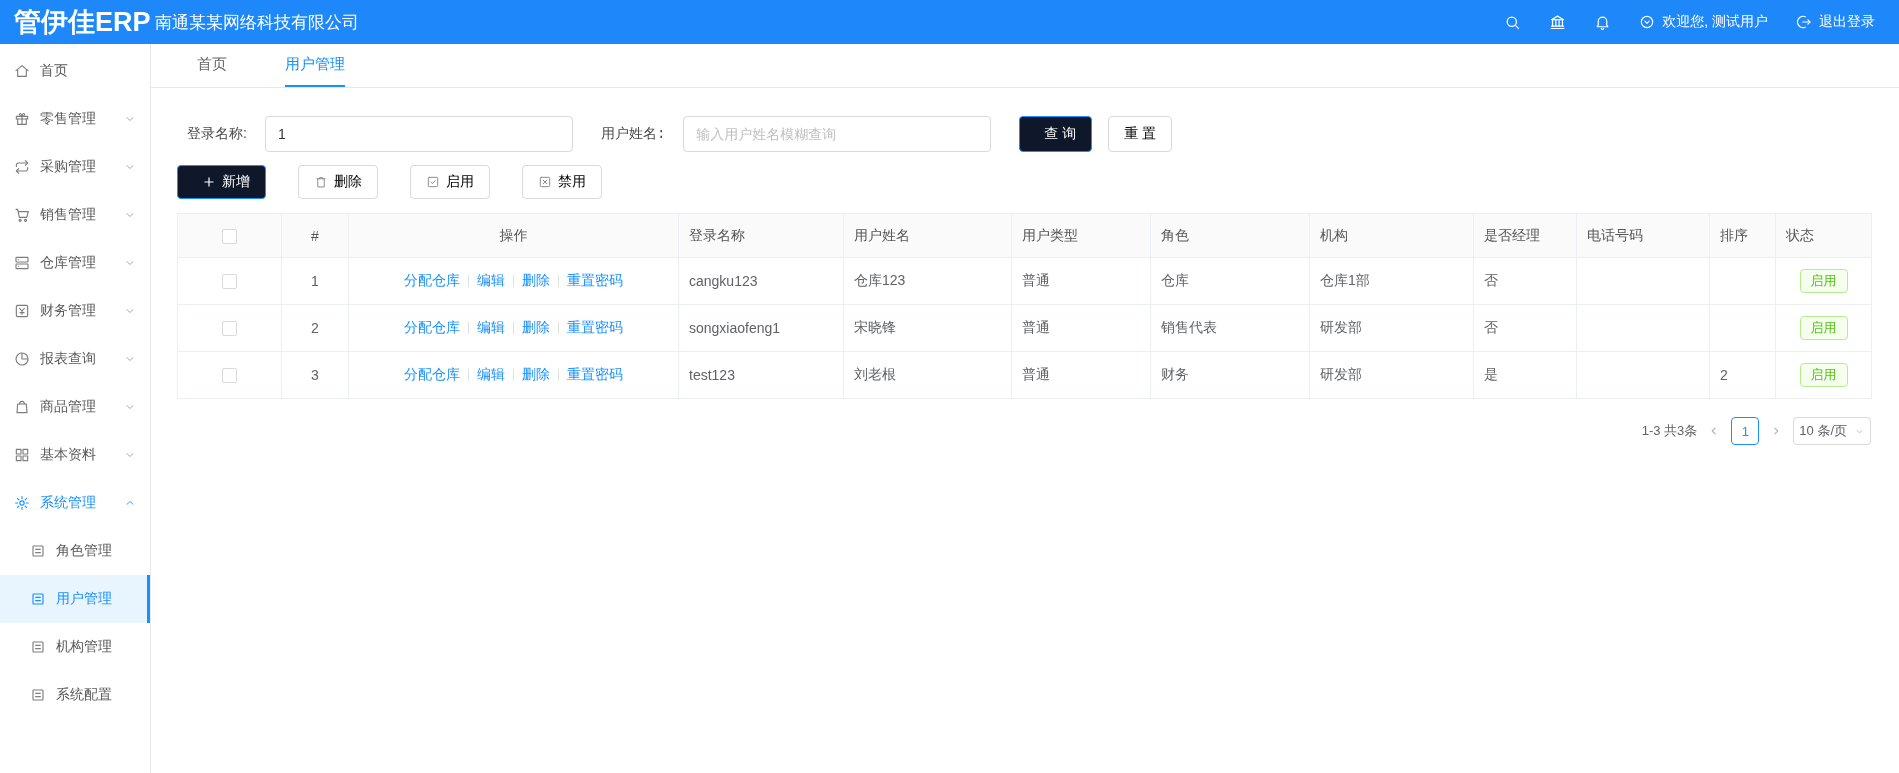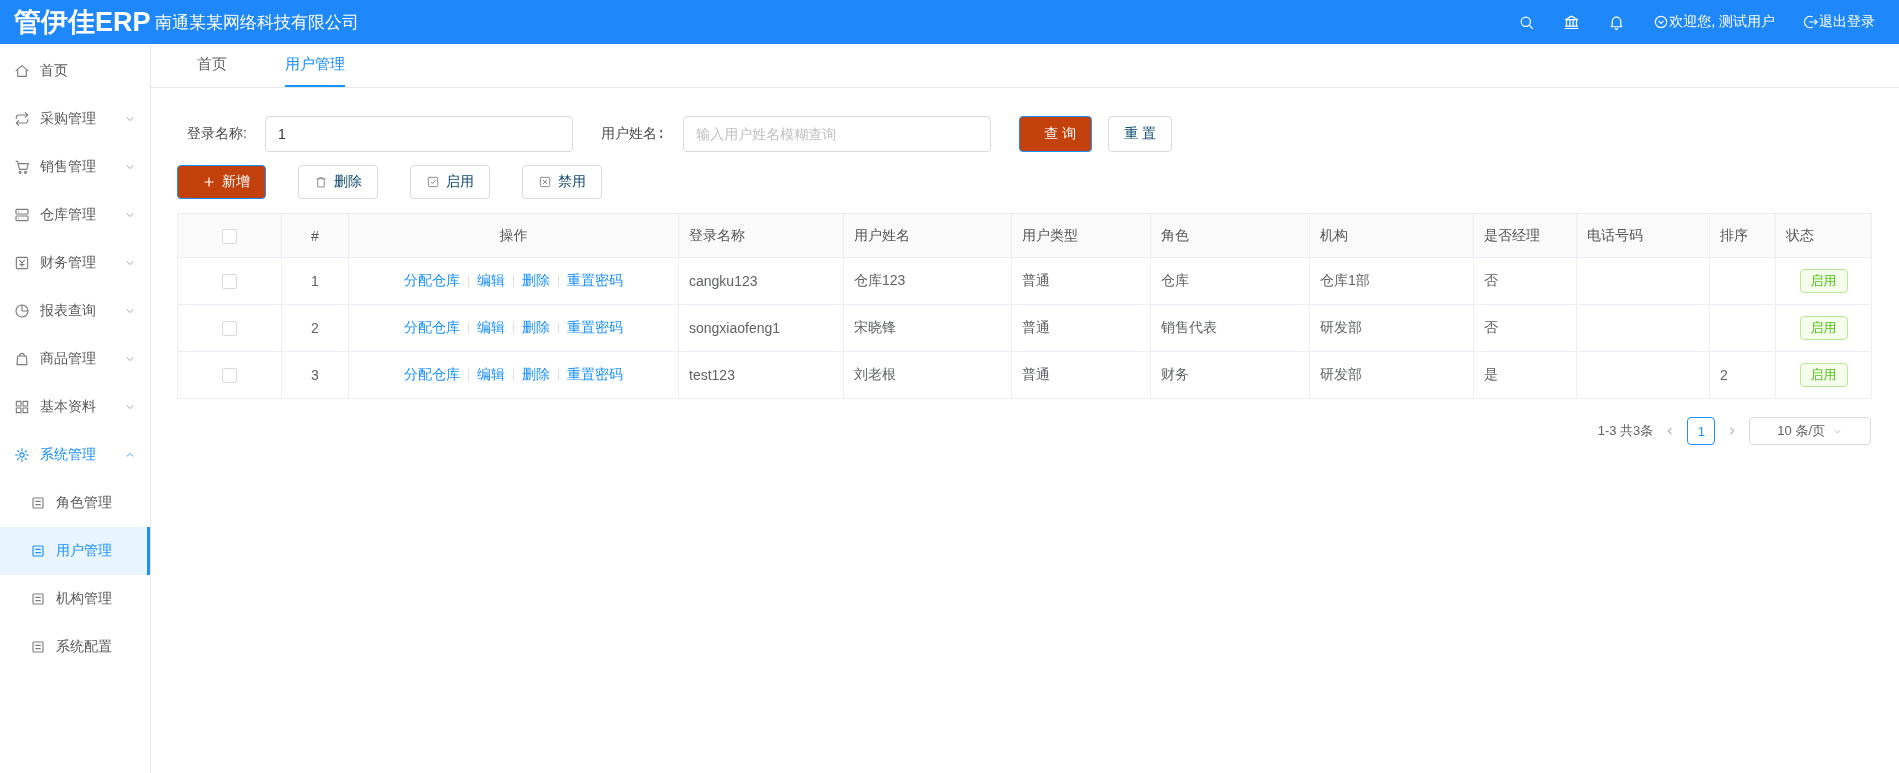--- a/index.html
+++ b/index.html
@@ -7,21 +7,21 @@
     font-family:"Liberation Sans","DejaVu Sans",sans-serif; font-size:14px; color:#606266; }
   svg { display:block; }
 
   
   .topbar { height:44px; background:#1e88fb; display:flex; align-items:center; color:#fff; }
   .logo { width:151px; padding-left:14px; font-size:27px; font-weight:bold; white-space:nowrap; }
   .company { font-size:17px; margin-left:4px; white-space:nowrap; }
   .topbar-right { margin-left:auto; display:flex; align-items:center; gap:28px; padding-right:24px; }
   .tb-icon { cursor:pointer; }
   .tb-icon svg { width:17px; height:17px; }
-  .tb-user { display:flex; align-items:center; cursor:pointer; white-space:nowrap; }
+  .tb-user { display:flex; align-items:center; gap:7px; cursor:pointer; white-space:nowrap; }
   .tb-user svg { width:16px; height:16px; }
 
   
   .main { display:flex; height:729px;border-radius:13px; }
   .sidebar { width:151px; border-right:1px solid #e8e8e8; background:#fff; padding-top:3px; overflow:hidden; flex:none; }
   .side-item, .side-sub { height:48px; display:flex; align-items:center; padding:0 14px; color:#595959; cursor:pointer; white-space:nowrap; }
   .side-sub { padding-left:30px; }
   .si-icon { flex:none; }
   .si-icon svg { width:16px; height:16px; color:#7d7d7d; }
   .si-label { margin-left:10px; flex:1; overflow:hidden; }
@@ -39,25 +39,25 @@
   .page { padding:0 28px 0 26px; }
 
   
   .filters { margin-top:28px; display:flex; align-items:center; }
   .flabel { margin-left:10px; color:#4a4a4a; white-space:nowrap; }
   .flabel.second { margin-left:28px;font-family:Liberation Mono, monospace; }
   .finput { width:308px; height:36px; border:1px solid #d9d9d9; border-radius:4px; padding:0 12px;
     font-size:14px; color:#333; margin-left:18px; outline:none; font-family:inherit; }
   .finput::placeholder { color:#bfbfbf; }
 
-  .btn { height:36px; padding:0 15px; border:1px solid #d9d9d9; background:#fff; color:#0c4a6e;
+  .btn { height:36px; padding:0 15px; border:1px solid #d9d9d9; background:#fff; color:#000000;
     border-radius:4px; font-size:14px; display:inline-flex; align-items:center; gap:6px;
     cursor:pointer; font-family:inherit; white-space:nowrap; }
   .btn svg { width:14px; height:14px; }
-  .btn-primary { background:#c2410c; border-color:#1890ff; color:#fff;padding-left:24px; }
+  .btn-primary { background:#0f172a; border-color:#1890ff; color:#fff;padding-left:24px; }
   .filters .btn-primary { margin-left:28px; }
   .filters .btn-plain { margin-left:16px; }
 
   
   .toolbar { margin-top:13px; display:flex; gap:32px; }
   .toolbar .btn { height:34px; }
   .toolbar .btn svg { color:#8c8c8c; }
   .toolbar .btn-primary svg { color:#fff; }
 
   
@@ -75,21 +75,21 @@
     color:#52c41a; border-radius:4px; font-size:13px; line-height:1.15; cursor:pointer; }
 
   
   .pagination { width:1694px; margin-top:18px; display:flex; justify-content:flex-end;
     align-items:center; gap:10px; font-size:13px; color:#606266; }
   .pg-btn { cursor:pointer; }
   .pg-btn svg { width:14px; height:14px; color:#b4b4b4; }
   .pg-num { min-width:28px; height:28px; border:1px solid #1890ff; color:#1890ff; border-radius:4px;
     display:inline-flex; align-items:center; justify-content:center; background:#fff; cursor:pointer; }
   .pg-size { height:28px; border:1px solid #d9d9d9; border-radius:4px; display:inline-flex;
-    align-items:center; padding:0 27px; gap:7px; background:#fff; color:#606266; cursor:pointer; }
+    align-items:center; padding:0 5px; gap:7px; background:#fff; color:#606266; cursor:pointer; }
   .pg-size svg { width:11px; height:11px; color:#b4b4b4; }
 </style>
 </head>
 <body>
 
 <header class="topbar">
   <div class="logo">管伊佳ERP</div>
   <div class="company">南通某某网络科技有限公司</div>
   <div class="topbar-right">
     <span class="tb-icon">
@@ -136,20 +136,36 @@
 <div class="main">
   <aside class="sidebar" id="sidebar">
       <div class="side-item">
         <span class="si-icon">
           <svg viewBox="0 0 24 24" fill="none" stroke="currentColor" stroke-width="1.7" stroke-linecap="round" stroke-linejoin="round">
             <path d="M3 11.5 12 4l9 7.5"></path>
             <path d="M5.5 10.5V20h13v-9.5"></path>
           </svg>
         </span>
         <span class="si-label">首页</span>
+      </div>
+      <div class="side-item">
+        <span class="si-icon">
+          <svg viewBox="0 0 24 24" fill="none" stroke="currentColor" stroke-width="1.7" stroke-linecap="round" stroke-linejoin="round">
+            <rect x="3.5" y="8" width="17" height="4"></rect>
+            <path d="M5.5 12v8h13v-8"></path>
+            <path d="M12 8v12"></path>
+            <path d="M12 8c-4.2 0-5.2-4.3-2.4-4.3C11.2 3.7 12 8 12 8zm0 0c4.2 0 5.2-4.3 2.4-4.3C12.8 3.7 12 8 12 8z"></path>
+          </svg>
+        </span>
+        <span class="si-label">零售管理</span>
+        <span class="si-chev">
+          <svg viewBox="0 0 24 24" fill="none" stroke="currentColor" stroke-width="1.7" stroke-linecap="round" stroke-linejoin="round">
+            <path d="M6 9.5l6 5.5 6-5.5"></path>
+          </svg>
+        </span>
       </div>
       <div class="side-item">
         <span class="si-icon">
           <svg viewBox="0 0 24 24" fill="none" stroke="currentColor" stroke-width="1.7" stroke-linecap="round" stroke-linejoin="round">
             <path d="M17 2.5 20.5 6 17 9.5"></path>
             <path d="M3.5 11V9.5A3.5 3.5 0 0 1 7 6h13"></path>
             <path d="M7 21.5 3.5 18 7 14.5"></path>
             <path d="M20.5 13v1.5A3.5 3.5 0 0 1 17 18H4"></path>
           </svg>
         </span>

